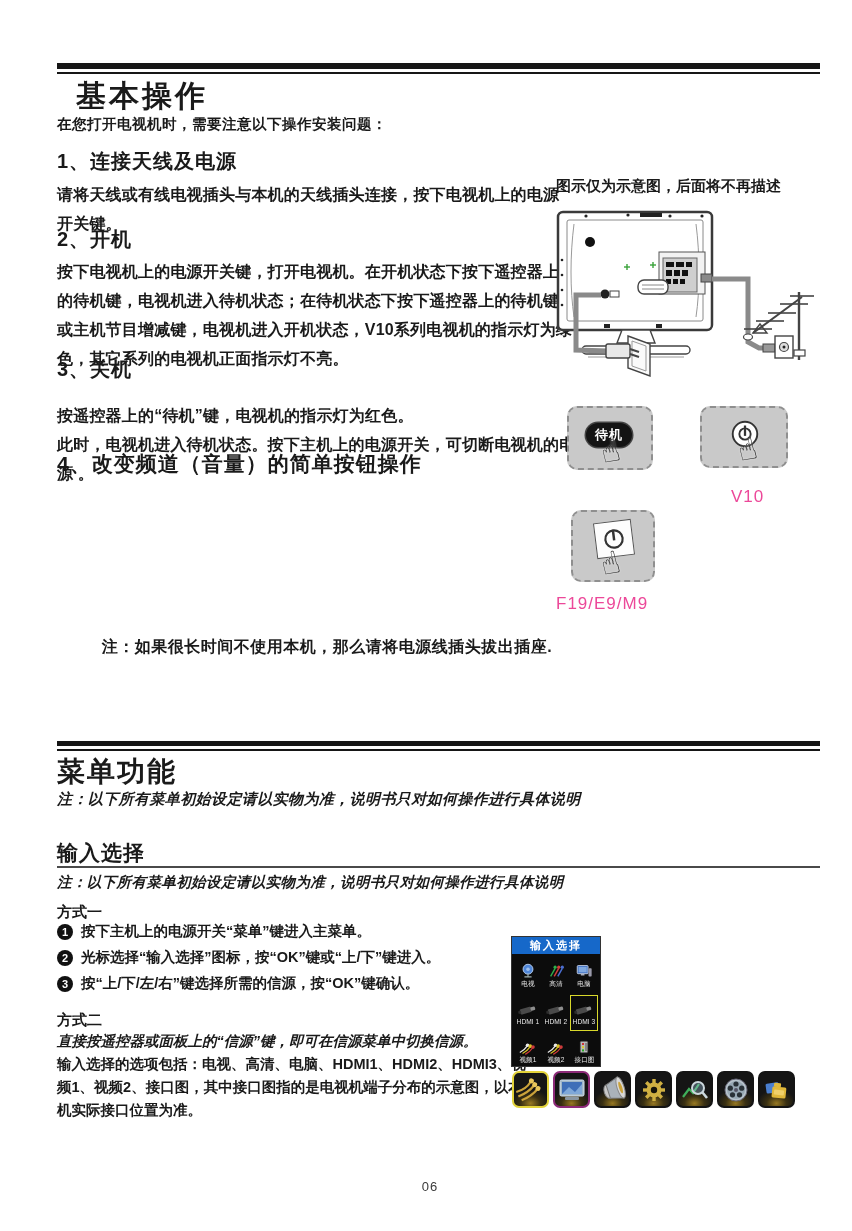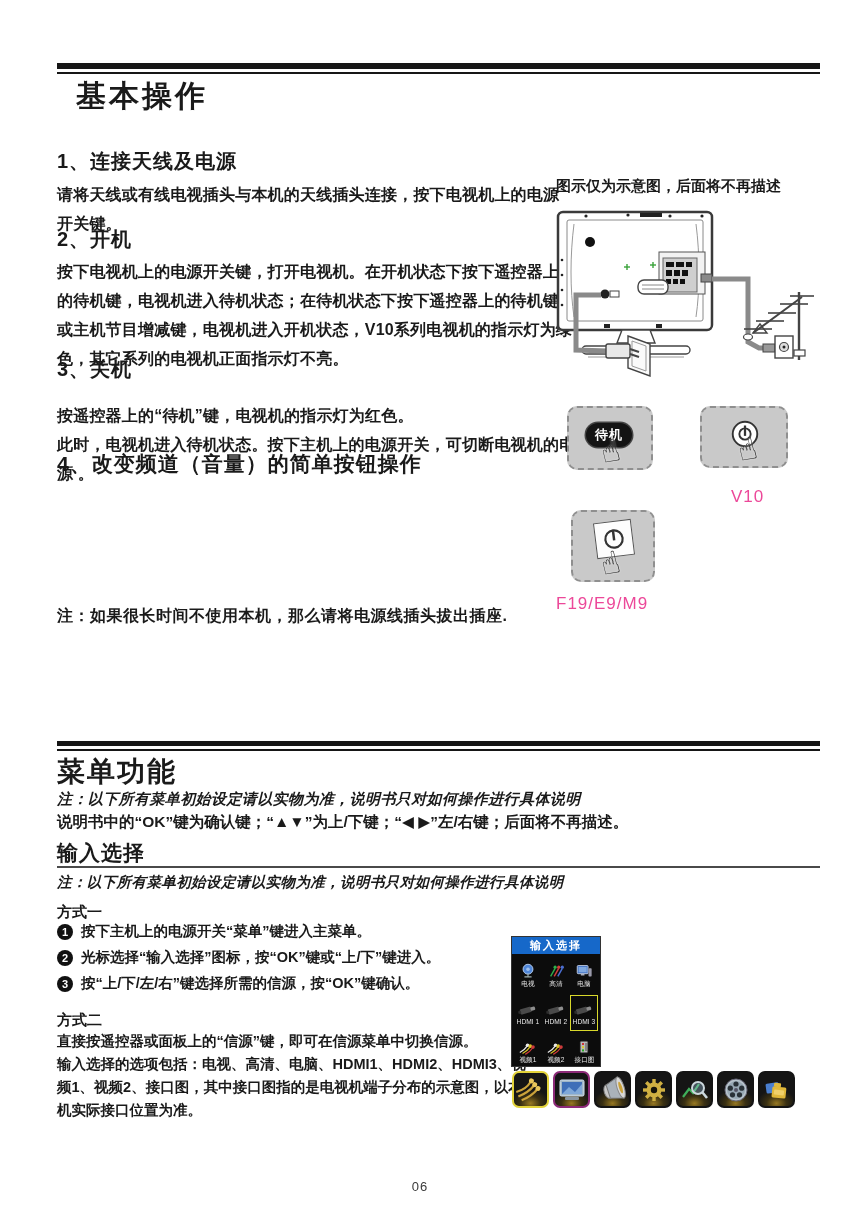--- a/index.html
+++ b/index.html
@@ -52,34 +52,35 @@
 </style>
 </head>
 <body>
 
 <div class="page">
 
   <div class="abs rule-thick" style="left:57px;top:63px;width:763px;"></div>
   <div class="abs rule-thin" style="left:57px;top:72px;width:763px;"></div>
 
   <div class="abs h1" style="left:69px;top:76px;margin-left:7px;">基本操作</div>
+  <div class="abs b" style="left:57px;top:115px;font-size:14.5px;letter-spacing:.5px;">在您打开电视机时，需要注意以下操作安装问题：</div>
 
   <div class="abs h2" style="left:57px;top:148px;">1、连接天线及电源</div>
   <div class="abs body-text" style="left:57px;top:180px;width:516px;">请将天线或有线电视插头与本机的天线插头连接，按下电视机上的电源开关键。</div>
 
   <div class="abs h2" style="left:57px;top:226px;">2、开机</div>
   <div class="abs body-text" style="left:57px;top:257px;width:516px;">按下电视机上的电源开关键，打开电视机。在开机状态下按下遥控器上的待机键，电视机进入待机状态；在待机状态下按下遥控器上的待机键或主机节目增减键，电视机进入开机状态，V10系列电视机的指示灯为绿色，其它系列的电视机正面指示灯不亮。</div>
 
   <div class="abs h2" style="left:57px;top:356px;">3、关机</div>
   <div class="abs body-text" style="left:57px;top:385px;width:520px;margin-top:16px;">按遥控器上的“待机”键，电视机的指示灯为红色。
 此时，电视机进入待机状态。按下主机上的电源开关，可切断电视机的电源 。</div>
 
   <div class="abs h2" style="left:57px;top:450px;font-size:21px;">4、改变频道（音量）的简单按钮操作</div>
 
-  <div class="abs note-text" style="left:57px;top:606px;width:540px;">注：如果很长时间不使用本机，那么请将电源线插头拔出插座.</div>
+  <div class="abs note-text" style="left:57px;top:637px;width:540px;text-align:center;">注：如果很长时间不使用本机，那么请将电源线插头拔出插座.</div>
 
   <div class="abs caption" style="left:556px;top:177px;">图示仅为示意图，后面将不再描述</div>
 
   <svg class="abs" style="left:552px;top:200px;" width="300" height="195" viewBox="0 0 300 195">
 
     <rect x="6" y="12" width="154" height="118" rx="5" fill="#fff" stroke="#3a3a3a" stroke-width="2.5"></rect>
     <rect x="15" y="20" width="136" height="101" rx="2" fill="none" stroke="#8a8a8a" stroke-width="1"></rect>
     <path d="M22 24 C18 55 18 90 22 117" fill="none" stroke="#9a9a9a" stroke-width="1"></path>
     <path d="M144 24 C148 55 148 90 144 117" fill="none" stroke="#9a9a9a" stroke-width="1"></path>
     <circle cx="34" cy="16" r="1.6" fill="#222"></circle>
@@ -178,21 +179,20 @@
     </div>
     <span class="hand" style="left:28px;top:36px;transform:rotate(-14deg);">☝</span>
   </div>
   <div class="abs model-label" style="left:556px;top:594px;">F19/E9/M9</div>
 
   <div class="abs rule-thick" style="left:57px;top:741px;width:763px;height:5px;"></div>
   <div class="abs rule-thin" style="left:57px;top:749px;width:763px;"></div>
 
   <div class="abs h1" style="left:57px;top:753px;font-size:28px;letter-spacing:2px;">菜单功能</div>
   <div class="abs italic-note" style="left:57px;top:790px;font-size:15px;">注：以下所有菜单初始设定请以实物为准，说明书只对如何操作进行具体说明</div>
-  <div class="abs keys-line" style="left:57px;top:812px;width:763px;">说明书中的“OK”键为确认键；“▲▼”为上/下键；“◀ ▶”左/右键；后面将不再描述。</div>
 
   <div class="abs h2" style="left:57px;top:839px;font-size:21px;">输入选择</div>
   <div class="abs" style="left:57px;top:866px;width:763px;height:2px;background:#4a4a4a;"></div>
   <div class="abs italic-note" style="left:57px;top:873px;">注：以下所有菜单初始设定请以实物为准，说明书只对如何操作进行具体说明</div>
 
   <div class="abs method-title" style="left:57px;top:903px;">方式一</div>
 
   <div class="abs step" style="left:57px;top:922px;">
     <span class="stepnum">1</span>
     <span>按下主机上的电源开关“菜单”键进入主菜单。</span>
@@ -200,21 +200,21 @@
   <div class="abs step" style="left:57px;top:948px;">
     <span class="stepnum">2</span>
     <span>光标选择“输入选择”图标，按“OK”键或“上/下”键进入。</span>
   </div>
   <div class="abs step" style="left:57px;top:974px;">
     <span class="stepnum">3</span>
     <span>按“上/下/左/右”键选择所需的信源，按“OK”键确认。</span>
   </div>
 
   <div class="abs method-title" style="left:57px;top:1011px;">方式二</div>
-  <div class="abs m2-text" style="left:57px;top:1030px;">直接按遥控器或面板上的“信源”键，即可在信源菜单中切换信源。</div>
+  <div class="abs m2-text" style="left:57px;top:1030px;font-style:italic;">直接按遥控器或面板上的“信源”键，即可在信源菜单中切换信源。</div>
   <div class="abs m2-text" style="left:57px;top:1053px;">输入选择的选项包括：电视、高清、电脑、HDMI1、HDMI2、HDMI3、视频1、视频2、接口图，其中接口图指的是电视机端子分布的示意图，以本机实际接口位置为准。</div>
 
   <div class="abs osd" style="left:511px;top:936px;width:90px;height:131px;">
     <div class="osd-header">输入选择</div>
     <div class="osd-grid">
       <div class="osd-cell">
         <span class="osd-icon">
           <svg width="18" height="16" viewBox="0 0 20 16">
               <circle cx="10" cy="6" r="5.5" fill="#4f86d8" stroke="#bcd2f0" stroke-width="1"></circle>
               <circle cx="10" cy="6" r="2" fill="#9fc1ee"></circle>
@@ -399,15 +399,15 @@
     <div class="mi">
       <svg width="30" height="30" viewBox="0 0 30 30">
           <rect x="4" y="8" width="13" height="10" rx="1.5" fill="#4a7fd0" transform="rotate(-8 10 13)"></rect>
           <rect x="12" y="8" width="7" height="4" rx="1" fill="#e0b83a" transform="rotate(6 15 10)"></rect>
           <rect x="10" y="12" width="14" height="11" rx="1.5" fill="#e0b83a" transform="rotate(6 17 17)"></rect>
           <rect x="12" y="15" width="10" height="5" rx="1" fill="#f0d06a" transform="rotate(6 17 17)"></rect>
         </svg>
     </div>
   </div>
 
-  <div class="abs pagenum" style="left:4px;top:1179px;width:832px;text-align:center;">06</div>
+  <div class="abs pagenum" style="left:14px;top:1179px;width:832px;text-align:center;">06</div>
 
 </div>
 
 </body></html>

